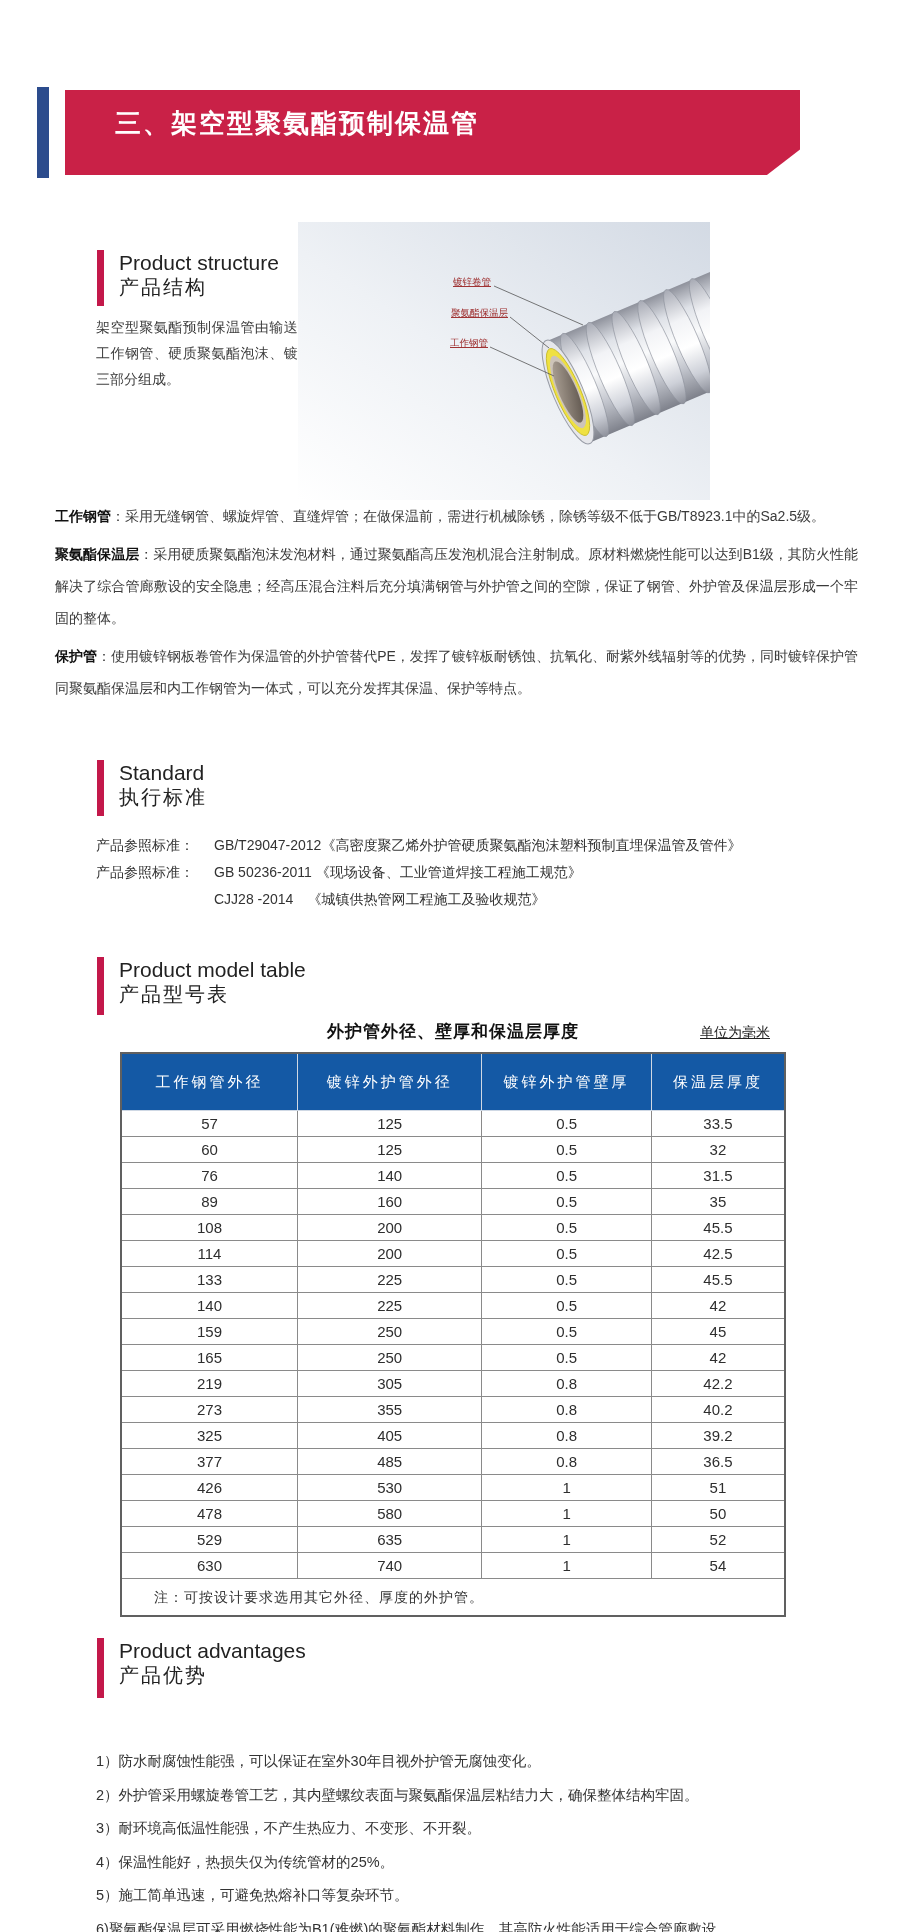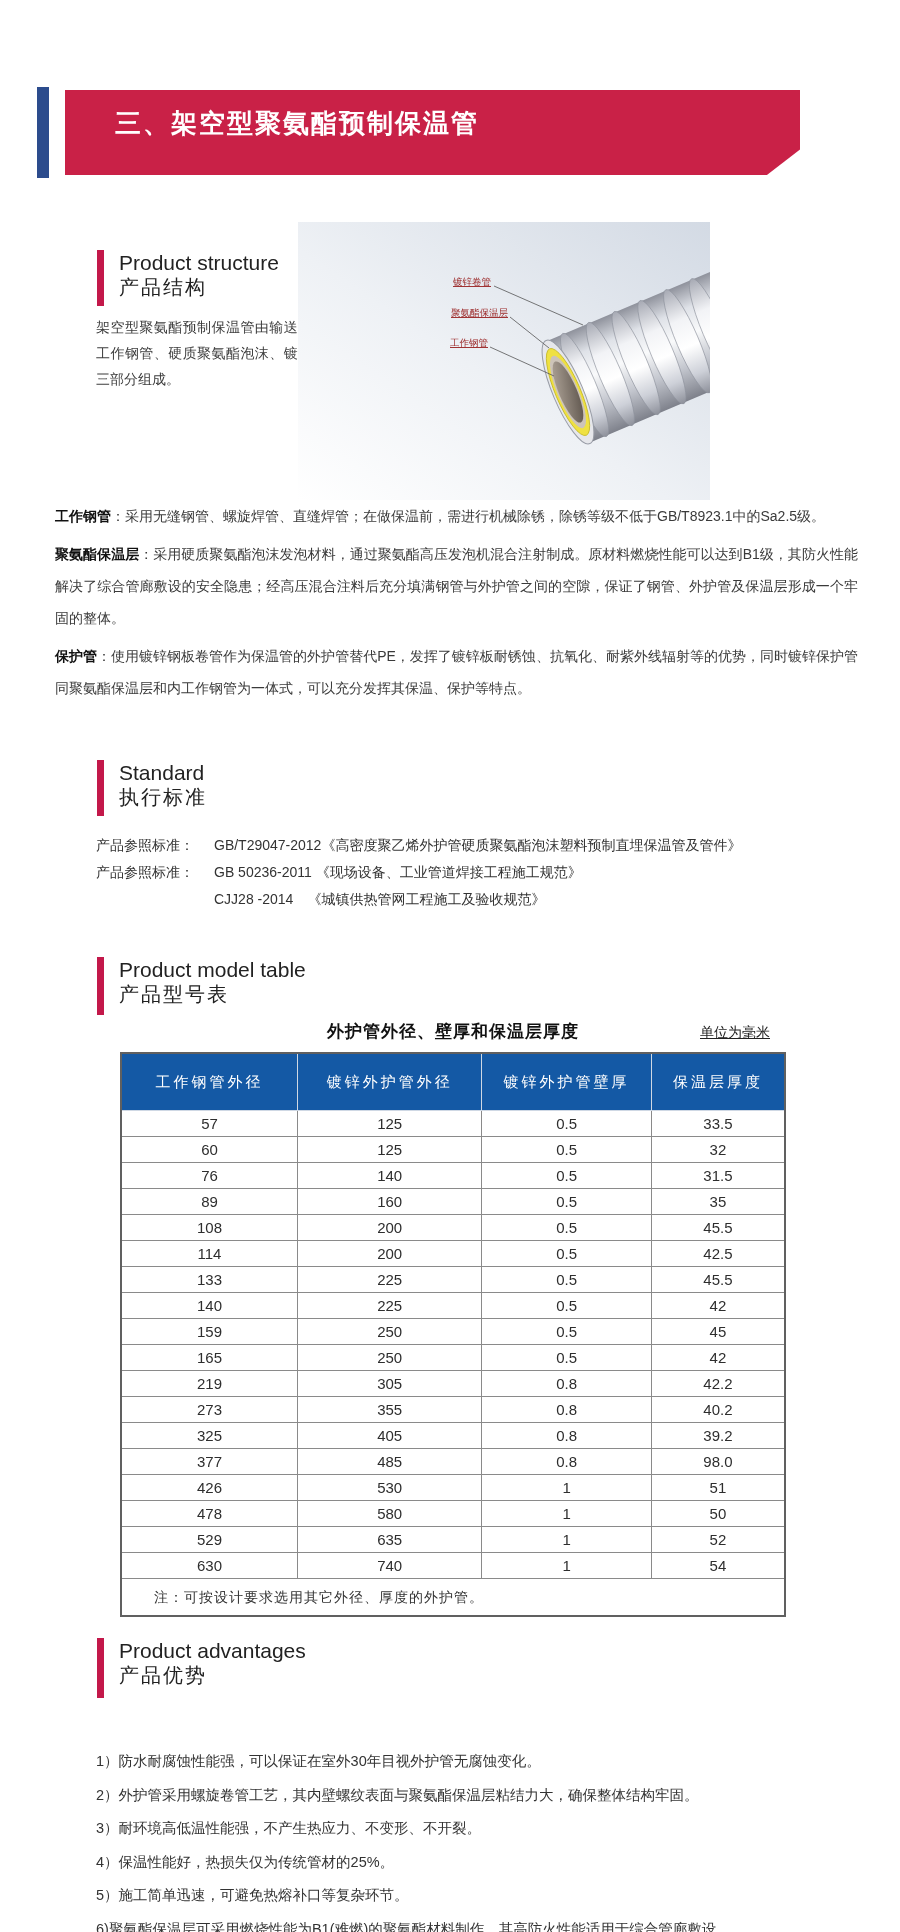--- a/index.html
+++ b/index.html
@@ -259,21 +259,21 @@
         <tr>
           <td>325</td>
           <td>405</td>
           <td>0.8</td>
           <td>39.2</td>
         </tr>
         <tr>
           <td>377</td>
           <td>485</td>
           <td>0.8</td>
-          <td>98.0</td>
+          <td>36.5</td>
         </tr>
         <tr>
           <td>426</td>
           <td>530</td>
           <td>1</td>
           <td>51</td>
         </tr>
         <tr>
           <td>478</td>
           <td>580</td>

